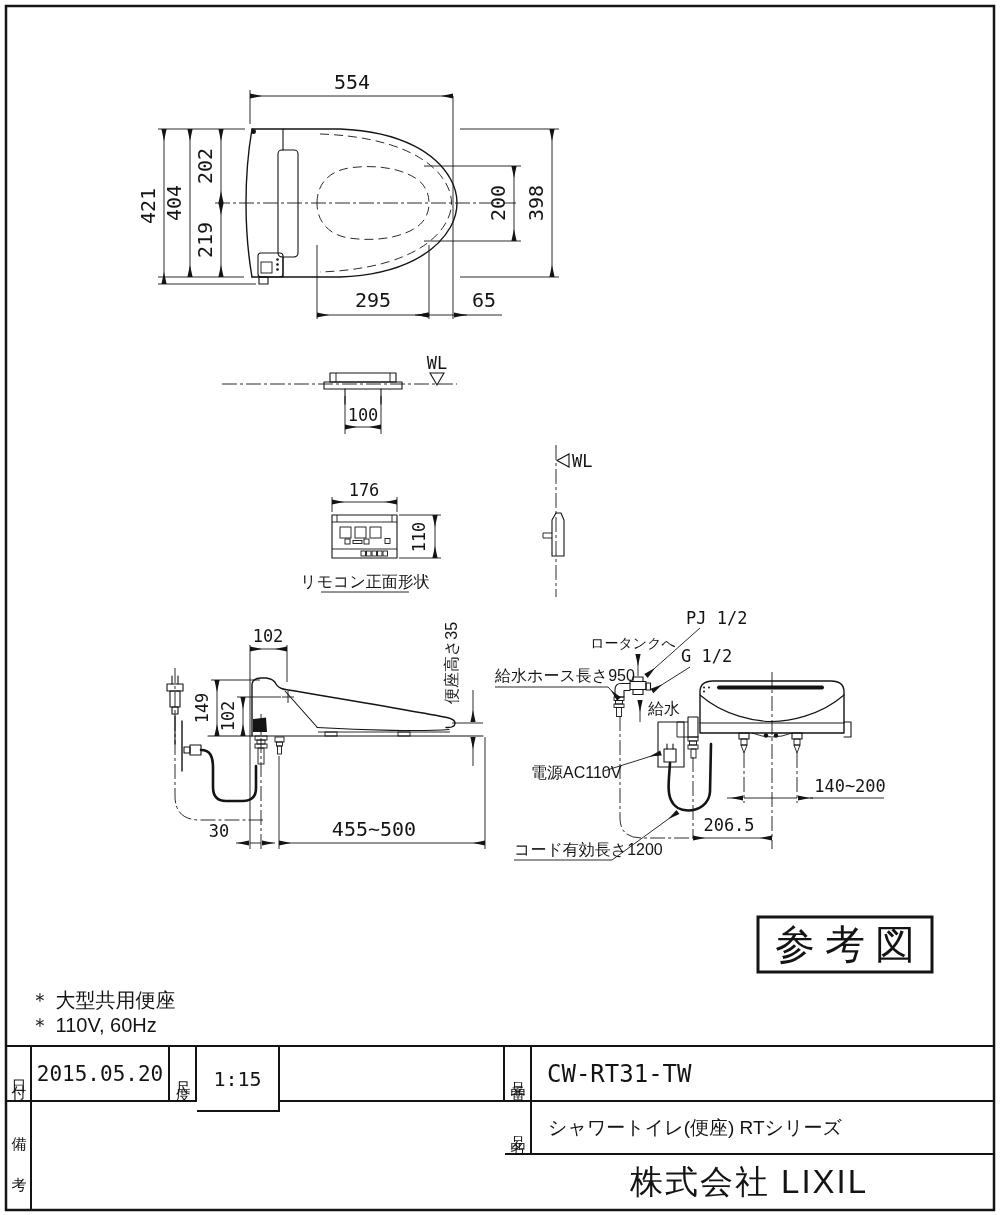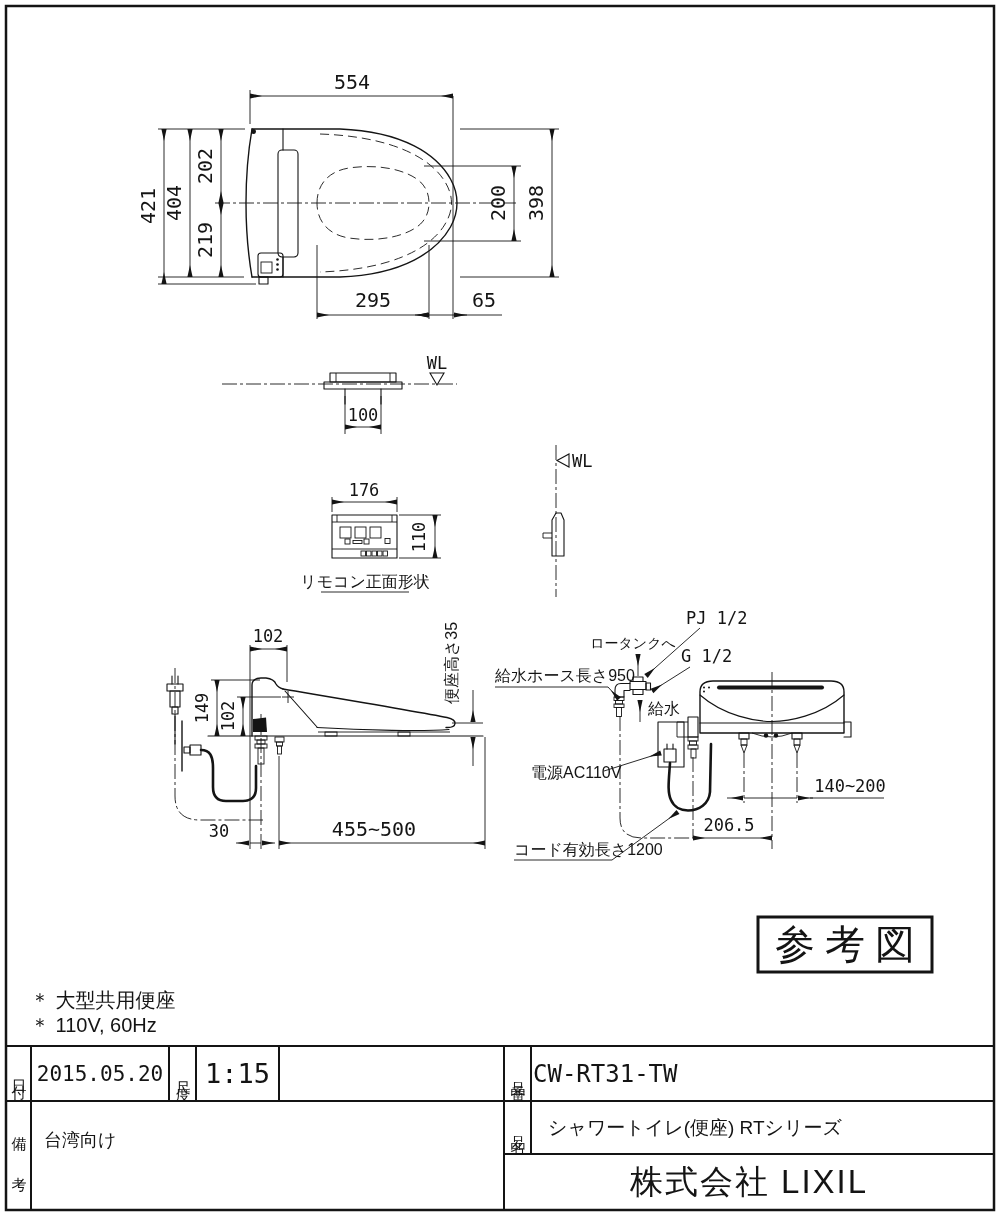--- a/index.html
+++ b/index.html
@@ -293,22 +293,21 @@
   <g>
     <text class="note" x="30" y="1007">＊ 大型共用便座</text>
     <text class="note" x="30" y="1032">＊ 110V, 60Hz</text>
   </g>
 </svg>
 
 <div class="tb">
   <div class="cell vlab b-r b-b" style="left:0;top:0;width:25px;height:55px;letter-spacing:6px;">日付</div>
   <div class="cell hc mono b-r b-b" style="left:25px;top:0;width:138px;height:55px;font-size:21px;">2015.05.20</div>
   <div class="cell vlab b-r b-b" style="left:163px;top:0;width:27px;height:55px;letter-spacing:5px;">尺度</div>
-  <div class="cell hc mono b-r b-b" style="left:190px;top:0;width:83px;height:55px;font-size:27px;">1:15</div>
+  <div class="cell hc mono b-r b-b" style="left:190px;top:0;width:83px;height:65px;font-size:20px;">1:15</div>
   <div class="cell b-r b-b" style="left:273px;top:0;width:225px;height:55px;"></div>
   <div class="cell vlab b-r" style="left:0;top:55px;width:25px;height:108px;letter-spacing:40px;padding-top:18px;">備考</div>
-  <div class="cell b-r" style="left:25px;top:55px;width:473px;height:108px;font-size:18px;padding:26px 0 0 12px;">台湾向け</div>
   <div class="cell vlab b-r b-b" style="left:498px;top:0;width:27px;height:55px;letter-spacing:4px;">品番</div>
-  <div class="cell mono vmid b-b" style="left:525px;top:0;width:461px;height:55px;font-size:24px;padding-left:1px;">CW-RT31-TW</div>
+  <div class="cell mono vmid b-b" style="left:525px;top:0;width:461px;height:55px;font-size:24px;padding-left:15px;">CW-RT31-TW</div>
   <div class="cell vlab b-r b-b" style="left:498px;top:55px;width:27px;height:53px;letter-spacing:4px;">品名</div>
   <div class="cell vmid b-b" style="left:525px;top:55px;width:461px;height:53px;font-size:19px;padding-left:16px;">シャワートイレ(便座) RTシリーズ</div>
   <div class="cell hc company" style="left:498px;top:108px;width:488px;height:55px;">株式会社 LIXIL</div>
 </div>
 
 </body></html>

